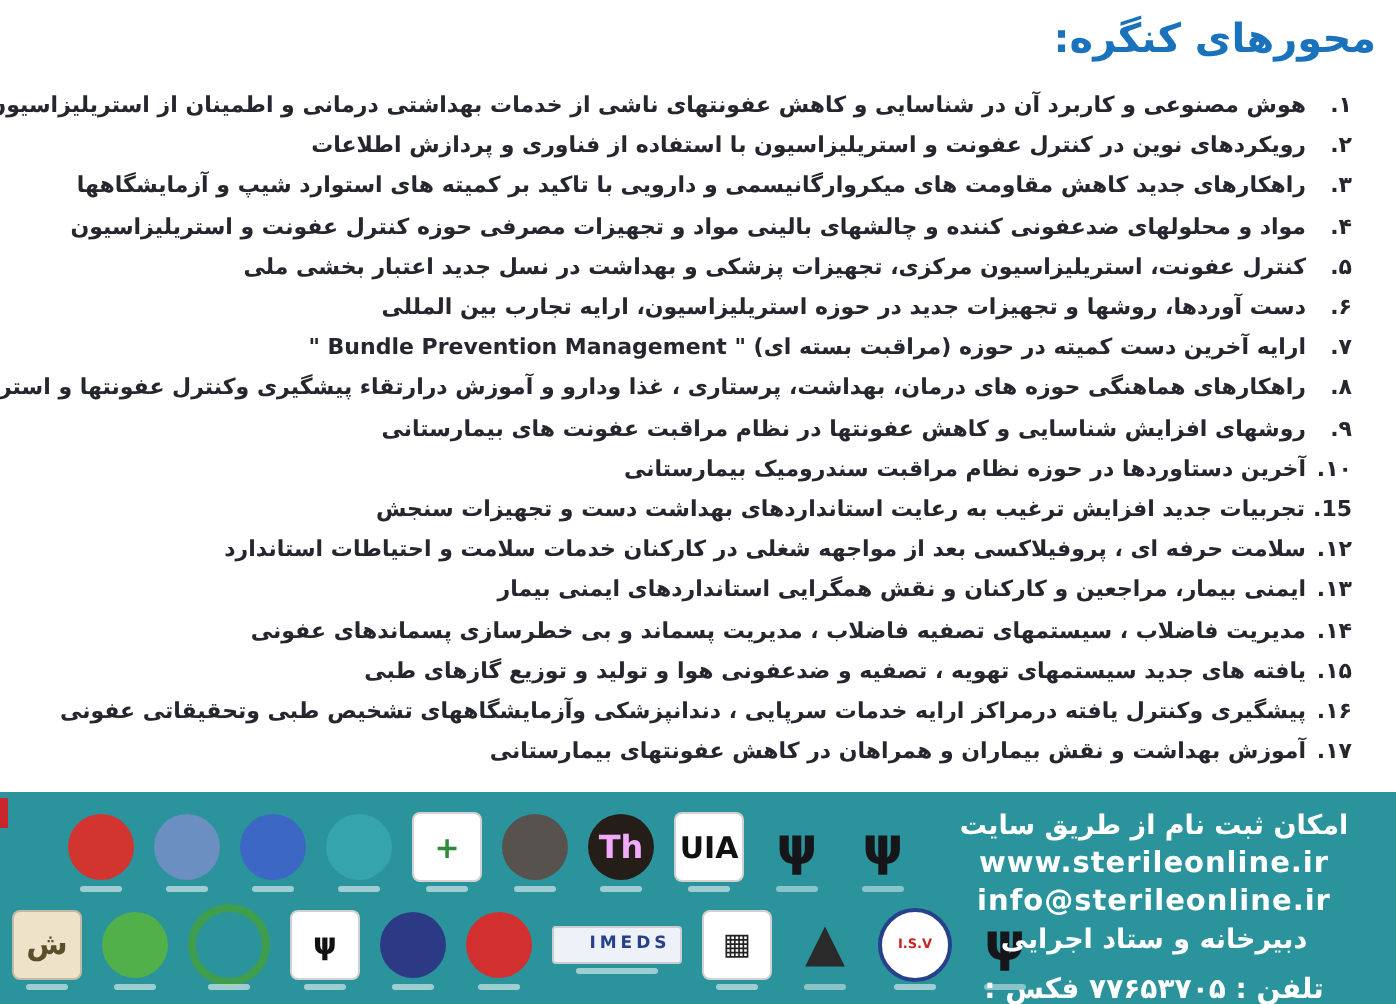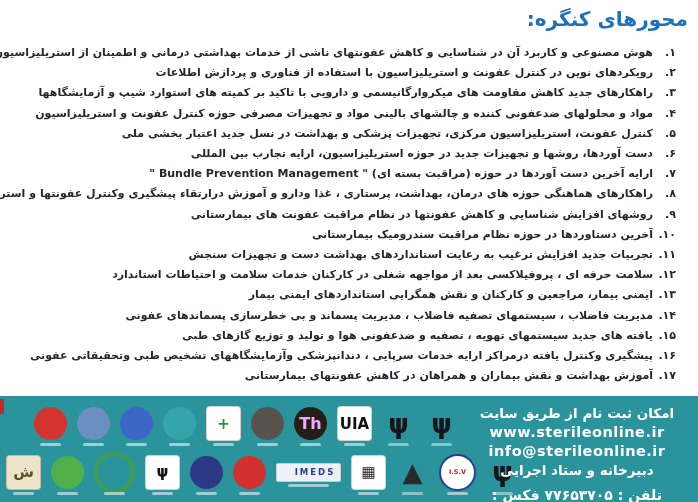--- a/index.html
+++ b/index.html
@@ -101,36 +101,36 @@
     <div class="topic">
         <span class="num">۵.</span>
         <span class="txt">کنترل عفونت، استریلیزاسیون مرکزی، تجهیزات پزشکی و بهداشت در نسل جدید اعتبار بخشی ملی</span>
       </div>
     <div class="topic">
         <span class="num">۶.</span>
         <span class="txt">دست آوردها، روشها و تجهیزات جدید در حوزه استریلیزاسیون، ارایه تجارب بین المللی</span>
       </div>
     <div class="topic">
         <span class="num">۷.</span>
-        <span class="txt">ارایه آخرین دست آوردها در حوزه (مراقبت بسته ای) " Bundle Prevention Management "</span>
+        <span class="txt">ارایه آخرین دست کمیته در حوزه (مراقبت بسته ای) " Bundle Prevention Management "</span>
       </div>
     <div class="topic">
         <span class="num">۸.</span>
         <span class="txt">راهکارهای هماهنگی حوزه های درمان، بهداشت، پرستاری ، غذا ودارو و آموزش درارتقاء پیشگیری وکنترل عفونتها و استریلیزاسیون</span>
       </div>
     <div class="topic">
         <span class="num">۹.</span>
         <span class="txt">روشهای افزایش شناسایی و کاهش عفونتها در نظام مراقبت عفونت های بیمارستانی</span>
       </div>
     <div class="topic">
         <span class="num">۱۰.</span>
         <span class="txt">آخرین دستاوردها در حوزه نظام مراقبت سندرومیک بیمارستانی</span>
       </div>
     <div class="topic">
-        <span class="num">۱۱.</span>
+        <span class="num">15.</span>
         <span class="txt">تجربیات جدید افزایش ترغیب به رعایت استانداردهای بهداشت دست و تجهیزات سنجش</span>
       </div>
     <div class="topic">
         <span class="num">۱۲.</span>
         <span class="txt">سلامت حرفه ای ، پروفیلاکسی بعد از مواجهه شغلی در کارکنان خدمات سلامت و احتیاطات استاندارد</span>
       </div>
     <div class="topic">
         <span class="num">۱۳.</span>
         <span class="txt">ایمنی بیمار، مراجعین و کارکنان و نقش همگرایی استانداردهای ایمنی بیمار</span>
       </div>

